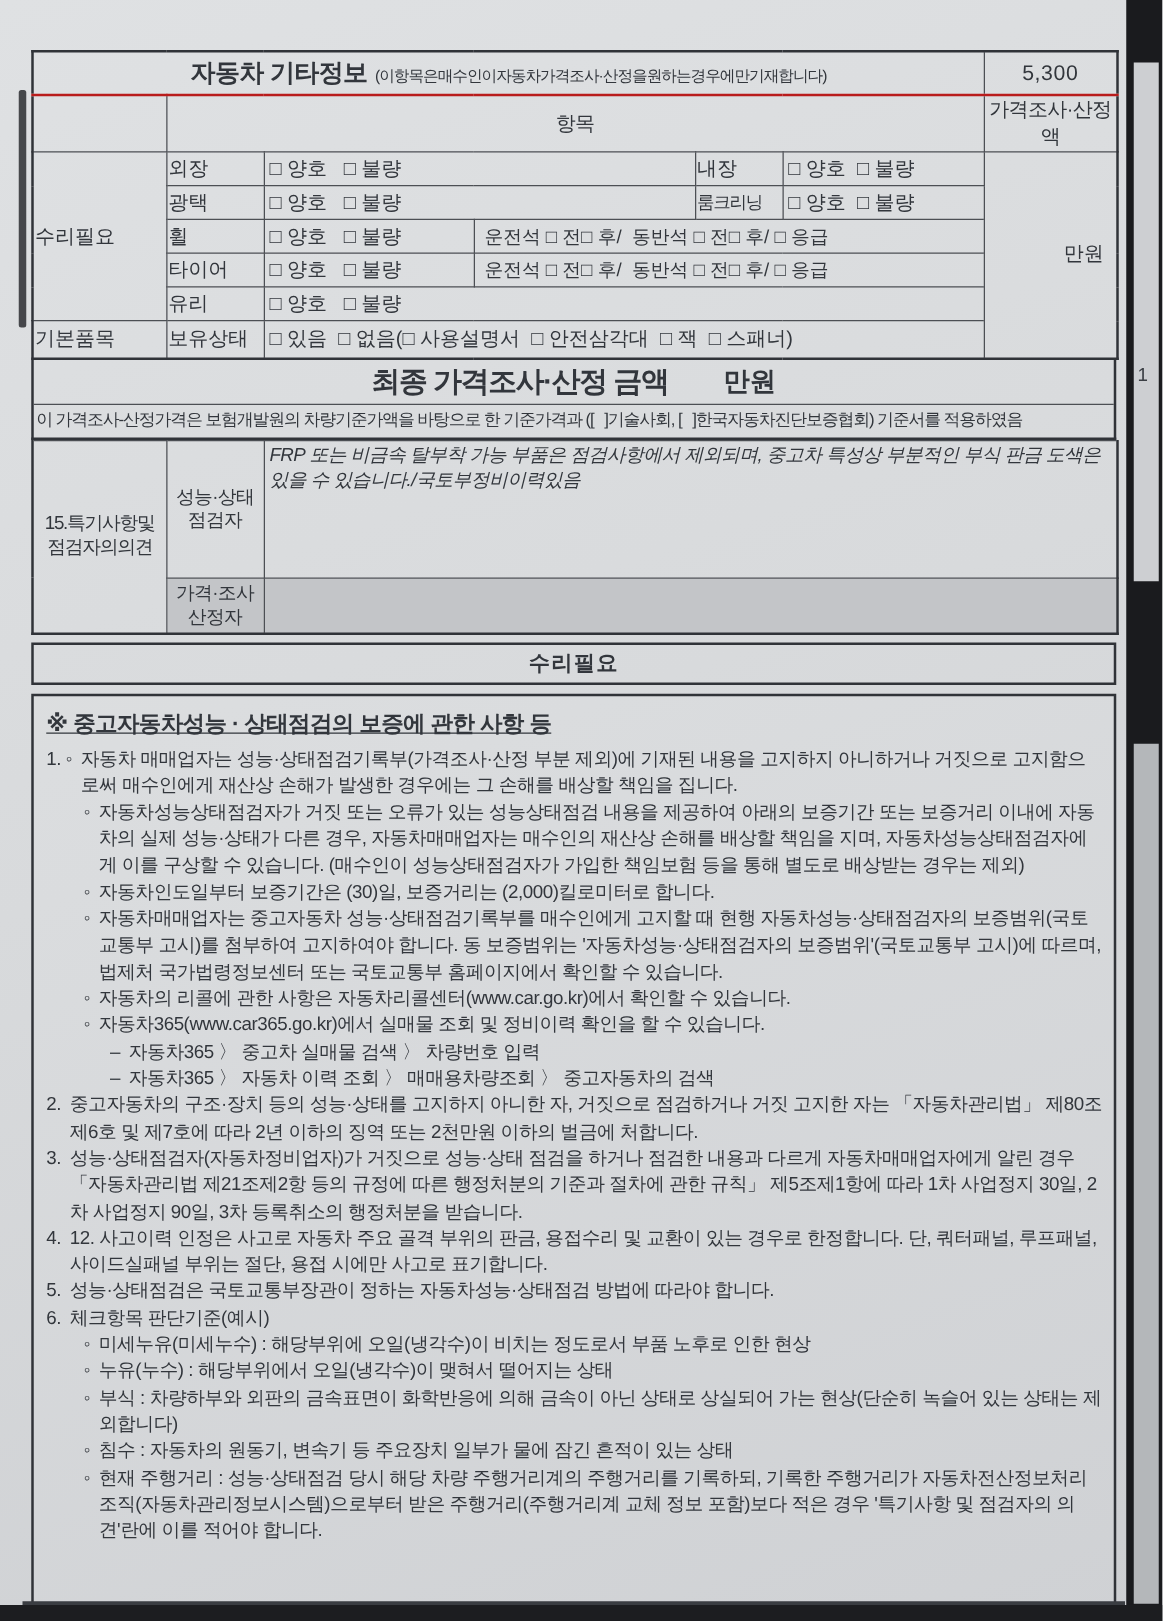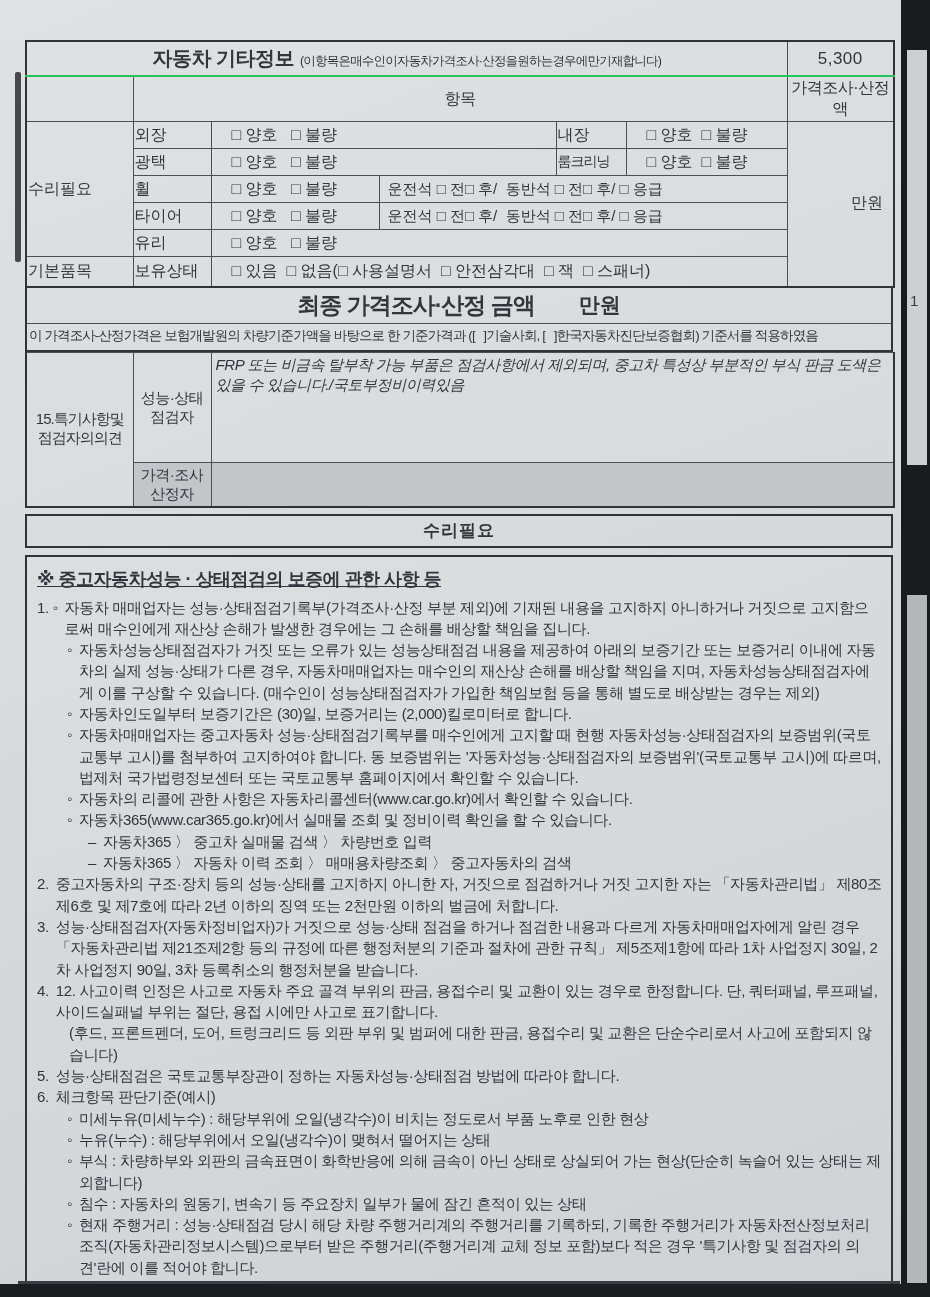--- a/index.html
+++ b/index.html
@@ -16,23 +16,23 @@
   .edge-page-bottom{position:absolute;left:6px;top:595px;width:20px;height:688px;background:#b4b7ba;}
   .edge-left-sliver{position:absolute;left:15px;top:72px;width:6px;height:190px;background:#2b2d30;opacity:.85;border-radius:2px;}
   .bottom-band{position:absolute;left:0;bottom:0;width:930px;height:13px;background:#1c1d20;}
   .bottom-rule{position:absolute;left:18px;top:1281px;width:882px;height:3px;background:#3a3d42;}
   
   .doc{position:absolute;left:25px;top:40px;width:868px;}
   table{border-collapse:collapse;width:868px;table-layout:fixed;}
   td{border:1.5px solid #4c4f54;vertical-align:middle;overflow:hidden;}
   .t1,.t15{border:2px solid #303338;}
   .cell-label{text-align:left;font-size:16px;}
-  .cell-opts{font-size:16px;padding-left:20px;white-space:pre;}
+  .cell-opts{font-size:16px;padding-left:4px;white-space:pre;}
   .cell-detail{font-size:15px;padding-left:8px;white-space:pre;}
-  .row-title td{border-bottom:2px solid #22c55e;}
+  .row-title td{border-bottom:2px solid #b91c1c;}
   .title-cell{text-align:center;white-space:nowrap;}
   .form-title{font-size:20px;font-weight:bold;letter-spacing:-0.5px;}
   .form-title-note{font-size:12.5px;letter-spacing:-0.8px;margin-left:6px;}
   .price-value{font-size:17px;text-align:center;letter-spacing:.5px;}
   .hdr{font-size:16px;text-align:center;letter-spacing:-0.5px;}
   .cell-blank{border-right:1.5px solid #4c4f54;}
   .manwon-cell{text-align:right;padding-right:10px;font-size:16px;}
   
   .final-band{border:2px solid #303338;border-top:none;}
   .final-row{height:35px;display:flex;align-items:center;justify-content:center;gap:44px;}
@@ -212,24 +212,20 @@
   <div class="n-item n-lv0">
     <span class="n-marker">3.</span>
     <span class="n-text">성능·상태점검자(자동차정비업자)가 거짓으로 성능·상태 점검을 하거나 점검한 내용과 다르게 자동차매매업자에게 알린 경우 「자동차관리법 제21조제2항 등의 규정에 따른 행정처분의 기준과 절차에 관한 규칙」 제5조제1항에 따라 1차 사업정지 30일, 2차 사업정지 90일, 3차 등록취소의 행정처분을 받습니다.</span>
   </div>
 
   <div class="n-item n-lv0">
     <span class="n-marker">4.</span>
     <span class="n-text">12. 사고이력 인정은 사고로 자동차 주요 골격 부위의 판금, 용접수리 및 교환이 있는 경우로 한정합니다. 단, 쿼터패널, 루프패널, 사이드실패널 부위는 절단, 용접 시에만 사고로 표기합니다.</span>
   </div>
 
-  <div class="n-item n-lv0c">
-    <span class="n-marker"></span>
-    <span class="n-text">(후드, 프론트펜더, 도어, 트렁크리드 등 외판 부위 및 범퍼에 대한 판금, 용접수리 및 교환은 단순수리로서 사고에 포함되지 않습니다)</span>
-  </div>
 
   <div class="n-item n-lv0">
     <span class="n-marker">5.</span>
     <span class="n-text">성능·상태점검은 국토교통부장관이 정하는 자동차성능·상태점검 방법에 따라야 합니다.</span>
   </div>
 
   <div class="n-item n-lv0">
     <span class="n-marker">6.</span>
     <span class="n-text">체크항목 판단기준(예시)</span>
   </div>

